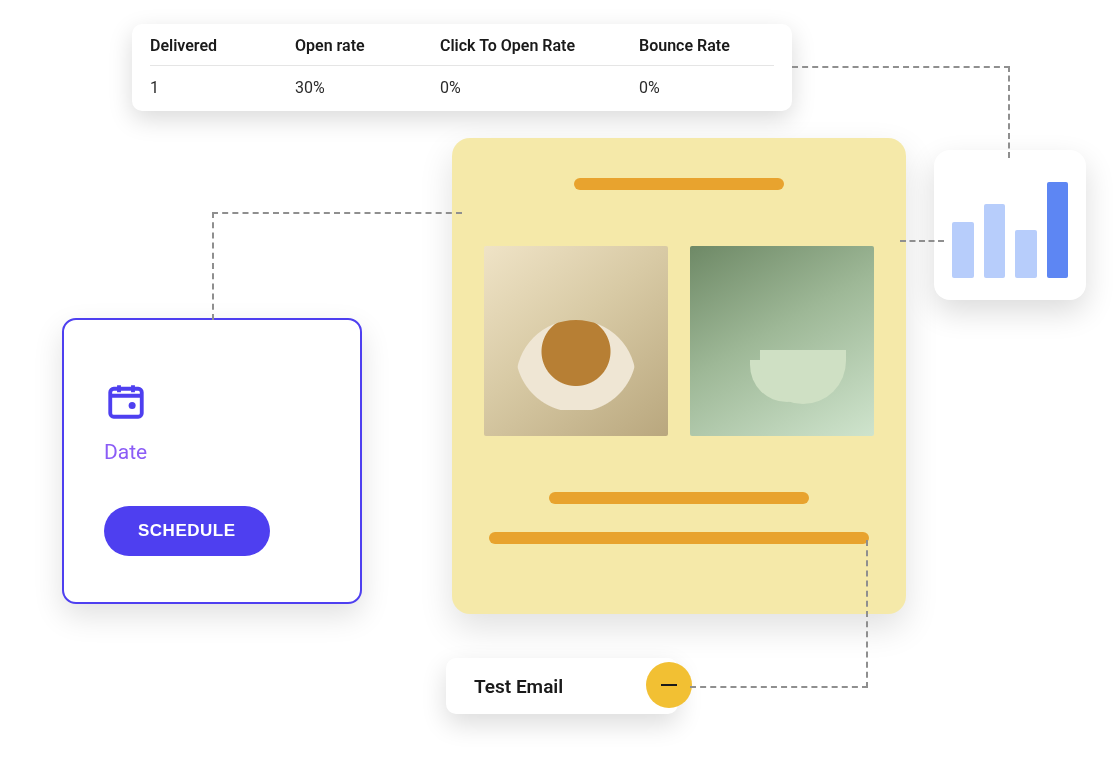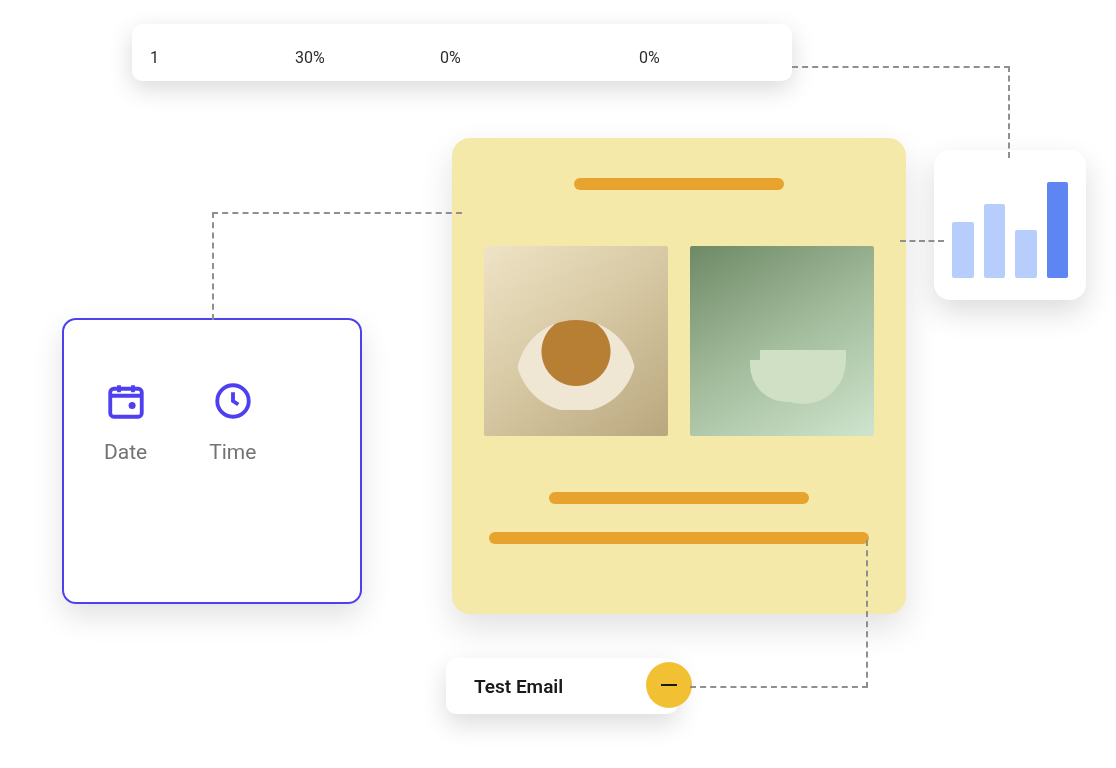--- a/index.html
+++ b/index.html
@@ -48,21 +48,21 @@
     border-radius:14px;
     box-shadow:0 12px 30px rgba(0,0,0,.12);
     padding:60px 40px 0;
   }
   .picker-row{
     display:flex; gap:62px;
     justify-content:flex-start;
   }
   .picker{ text-align:center;}
   .picker svg{width:42px;height:42px;display:block;margin:0 auto 18px;}
-  .picker-label{font-size:21px;color:#737373;}
+  .picker-label{font-size:21px;color:#8b5cf6;}
   .schedule-btn{
     margin-top:42px;
     display:inline-flex;
     align-items:center;justify-content:center;
     background:#4e3ff0;color:#fff;
     height:50px;padding:0 34px;
     border:none;border-radius:26px;
     font-size:17px;font-weight:600;letter-spacing:.5px;
     cursor:pointer;
   }
@@ -156,50 +156,48 @@
   
   .d3{left:900px;top:240px;width:44px;}
   
   .d4{left:690px;top:686px;width:178px;}
   .d4v{left:866px;top:540px;height:148px;}
 </style>
 </head>
 <body>
 
 <div class="stats-card">
+  <div class="stats-row-heads">
+    <div>Delivered</div>
+    <div>Open rate</div>
+    <div>Click To Open Rate</div>
+    <div>Bounce Rate</div>
+  </div>
   <div class="stats-row-values">
     <div>1</div>
     <div>30%</div>
     <div>0%</div>
     <div>0%</div>
   </div>
 </div>
 
 <div class="schedule-card">
   <div class="picker-row">
     <div class="picker">
       <span>
         <svg viewBox="0 0 24 24" fill="none" stroke="#4e3ff0" stroke-width="2.2">
           <rect x="3" y="5" width="18" height="16" rx="2"></rect>
           <path d="M3 9h18M8 3v4M16 3v4"></path>
           <circle cx="15.5" cy="14.5" r="2" fill="#4e3ff0" stroke="none"></circle>
         </svg>
       </span>
       <div class="picker-label">Date</div>
     </div>
-    <div class="picker">
-      <span>
-        <svg viewBox="0 0 24 24" fill="none" stroke="#4e3ff0" stroke-width="2.2">
-          <circle cx="12" cy="12" r="9"></circle>
-          <path d="M12 7v5l3 2"></path>
-        </svg>
-      </span>
-      <div class="picker-label">Time</div>
-    </div>
-  </div>
+  </div>
+  <button class="schedule-btn">SCHEDULE</button>
 </div>
 
 <div class="email-preview">
   <div class="ph ph-top"></div>
   <div class="img-row">
     <div class="img-box coffee-1"></div>
     <div class="img-box coffee-2"></div>
   </div>
   <div class="ph ph-mid"></div>
   <div class="ph ph-bot"></div>

